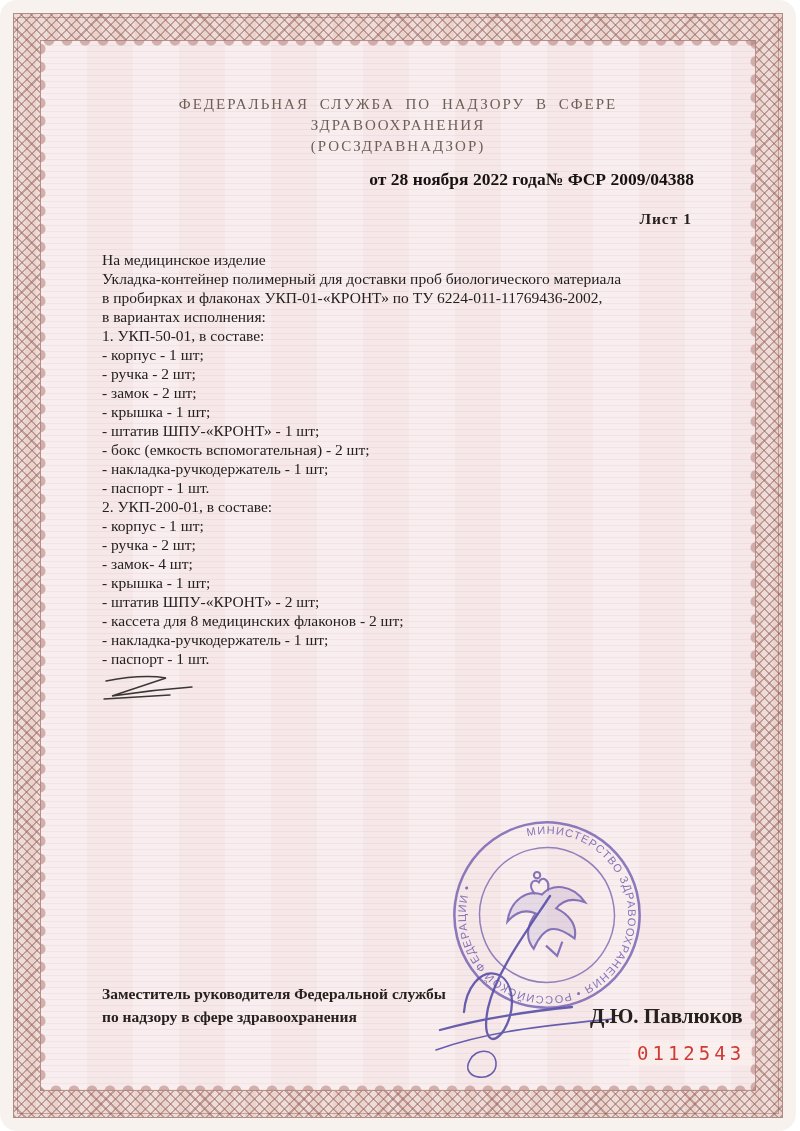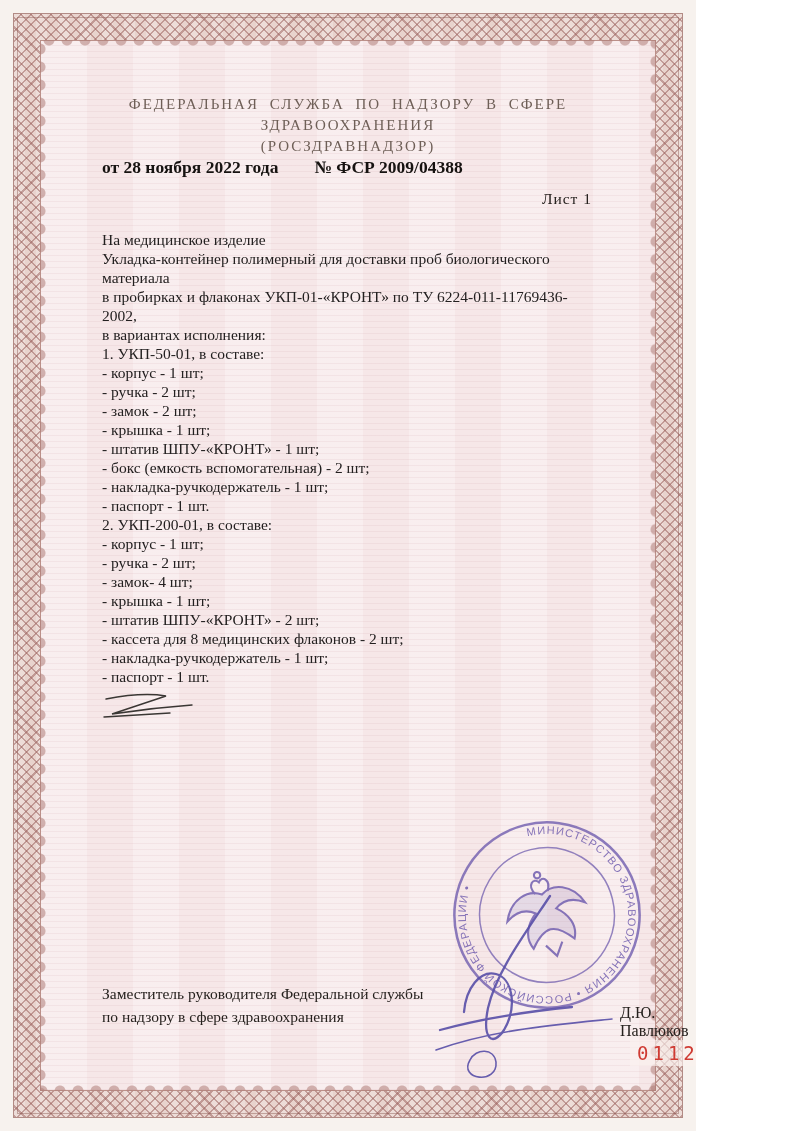--- a/index.html
+++ b/index.html
@@ -4,22 +4,22 @@
 <style>
   :root{
     --title_brown:#9c4a2d;
     --stamp_purple:#5f54a8;
     --serial_red:#cf3b33;
     --border_rose:#9a605c;
   }
   *{box-sizing:border-box;}
   body{margin:0;background:#ffffff;}
   .page{
-    position:relative;width:696px;height:1131px;overflow:hidden;
-    background:#f7f2ee;font-family:"Liberation Serif", serif;color:#26211e;
+    position:relative;width:796px;height:1131px;overflow:hidden;
+    background:#f7f2ee;font-family:"Liberation Serif", serif;color:#26211e;border-radius:17px;
   }
   
   .border-band{
     position:absolute;inset:13px;
     background-color:#e8d3cd;
     background-image:
       repeating-linear-gradient(45deg, rgba(154,96,92,.50) 0 1.5px, transparent 1.5px 7px),
       repeating-linear-gradient(-45deg, rgba(154,96,92,.50) 0 1.5px, transparent 1.5px 7px),
       repeating-linear-gradient(90deg, rgba(255,255,255,.22) 0 11px, transparent 11px 22px);
     border:1px solid #b28b85;
@@ -55,39 +55,39 @@
   .agency{
     text-align:center;color:#6e5f57;font-size:15px;line-height:21px;
     letter-spacing:2px;word-spacing:5px;
   }
   .doc-title{
     margin-top:24px;text-align:center;font-family:"Liberation Sans", sans-serif;
     font-weight:700;color:var(--title_brown,#9c4a2d);
     font-size:27px;line-height:34px;letter-spacing:1px;
   }
   .meta-row{
-    display:flex;justify-content:flex-start;align-items:baseline;gap:36px;
+    margin-top:12px;display:flex;justify-content:flex-end;align-items:baseline;
     font-weight:700;font-size:17.5px;color:#161311;
   }
   .sheet{
-    margin-top:12px;text-align:right;font-weight:400;font-size:15.5px;padding-right:2px;
+    margin-top:20px;text-align:right;font-weight:700;font-size:15.5px;padding-right:2px;
     letter-spacing:1px;
   }
   .body-text{margin-top:22px;font-size:15.5px;line-height:19px;color:#232020;}
   .body-text .bold{font-weight:400;}
   .paraph{margin-top:6px;height:32px;}
 
   
   .stamp{position:absolute;left:447px;top:815px;width:200px;height:200px;
     transform:rotate(-14deg);opacity:.93;}
   .signature{position:absolute;left:400px;top:878px;width:260px;height:212px;}
   .footer-left{
-    position:absolute;left:102px;top:982px;font-weight:400;font-size:15.5px;line-height:23px;
+    position:absolute;left:102px;top:982px;font-weight:700;font-size:15.5px;line-height:23px;
   }
-  .signer-name{position:absolute;left:620px;top:1004px;font-weight:400;font-size:16px;}
+  .signer-name{position:absolute;left:590px;top:1004px;font-weight:700;font-size:21px;}
   .serial{
     position:absolute;left:630px;top:1040px;
     font-family:"DejaVu Sans Mono", monospace;font-size:19px;letter-spacing:4px;
     color:var(--serial_red,#cf3b33);background:rgba(250,241,238,.65);padding:2px 7px;
   }
 </style>
 </head>
 <body>
 
 <div class="page">

